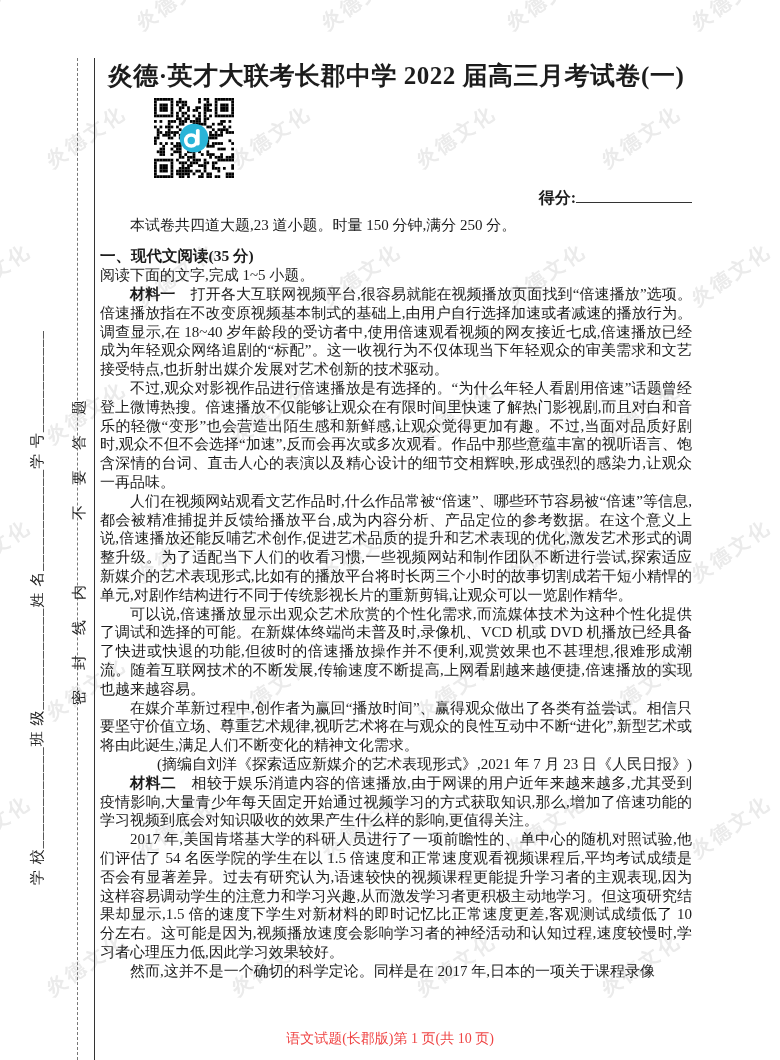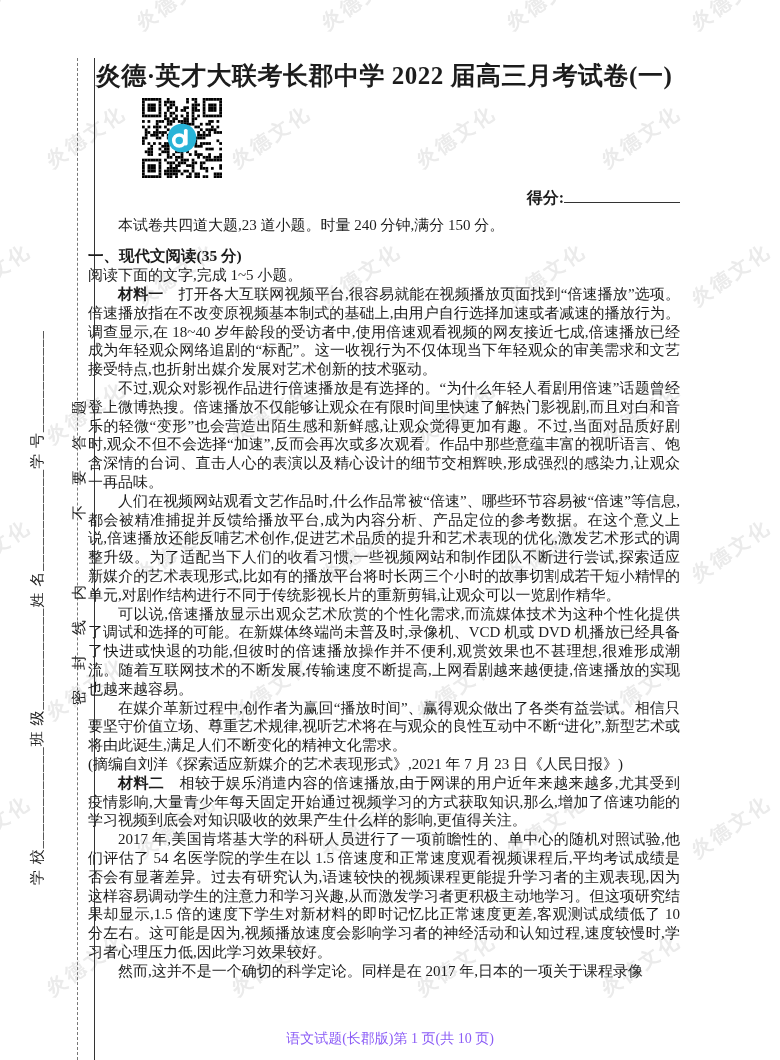--- a/index.html
+++ b/index.html
@@ -22,35 +22,35 @@
     transform:rotate(-90deg);transform-origin:0 0;
     font-size:15px;letter-spacing:1px;white-space:nowrap;z-index:2;color:#222;
   }
   .seal-text{
     position:absolute;left:70px;top:705px;width:390px;height:22px;
     transform:rotate(-90deg);transform-origin:0 0;
     font-size:15px;letter-spacing:20px;white-space:nowrap;z-index:2;color:#222;
   }
   .seal-gap{display:inline-block;width:45px;}
   
-  .content{position:absolute;left:88px;top:58px;width:592px;z-index:2;}
+  .content{position:absolute;left:100px;top:58px;width:592px;z-index:2;}
   .exam-title{font-size:25px;font-weight:bold;text-align:center;white-space:nowrap;letter-spacing:0.5px;line-height:36px;}
   .header-row{position:relative;height:92px;}
   .qr-code{position:absolute;left:54px;top:4px;width:80px;height:80px;}
   .subject-title{position:absolute;left:0;right:0;top:22px;text-align:center;font-size:38px;font-weight:bold;letter-spacing:2px;}
   .score-line{text-align:right;font-weight:bold;font-size:16px;height:24px;line-height:24px;}
   .score-underline{display:inline-block;width:116px;border-bottom:1.3px solid #333;height:14px;}
   .instructions{text-indent:2em;font-size:15px;line-height:19px;margin:6px 0 10px;}
   .section-title{font-weight:bold;font-size:15.5px;line-height:21px;}
   .subsection-title{font-weight:bold;font-size:15px;line-height:19px;}
   .prompt{font-size:15px;line-height:19px;}
   #paragraphs p{margin:0;font-size:15px;line-height:18.8px;text-align:justify;text-indent:2em;}
-  #paragraphs p.cite{text-indent:0;}
+  #paragraphs p.cite{text-align:right;text-indent:0;}
   #paragraphs b{font-weight:bold;margin-top:28px;}
-  .footer{position:absolute;left:0;right:0;bottom:12px;text-align:center;font-size:14px;z-index:2;color:#8b5cf6;}
+  .footer{position:absolute;left:0;right:0;bottom:12px;text-align:center;font-size:14px;z-index:2;color:#ef4444;}
 </style>
 </head>
 <body>
 
 <div class="watermark-layer" id="watermarks">
     <span style="color: rgb(235, 235, 235); left: -55px; top: -15px;">炎德文化</span>
     <span style="color: rgb(235, 235, 235); left: 130px; top: -15px;">炎德文化</span>
     <span style="color: rgb(235, 235, 235); left: 315px; top: -15px;">炎德文化</span>
     <span style="color: rgb(235, 235, 235); left: 500px; top: -15px;">炎德文化</span>
     <span style="color: rgb(235, 235, 235); left: 685px; top: -15px;">炎德文化</span>
@@ -473,21 +473,21 @@
       <circle cx="14.5" cy="14.5" r="5.2" fill="#29b4d8"></circle>
       <circle cx="13.5" cy="15.4" r="2.0" fill="none" stroke="#ffffff" stroke-width="1.3"></circle>
       <rect x="15.2" y="11.2" width="1.35" height="6.0" rx="0.6" fill="#ffffff"></rect>
     </svg>
   </div>
 
   <div class="score-line">
     <span>得分:</span><span class="score-underline"></span>
   </div>
 
-  <div class="instructions">本试卷共四道大题,23 道小题。时量 240 分钟,满分 150 分。</div>
+  <div class="instructions">本试卷共四道大题,23 道小题。时量 150 分钟,满分 250 分。</div>
 
   <div class="section-title">一、现代文阅读(35 分)</div>
   <div class="prompt">阅读下面的文字,完成 1~5 小题。</div>
 
   <div id="paragraphs">
       <p><b>材料一　</b>打开各大互联网视频平台,很容易就能在视频播放页面找到“倍速播放”选项。倍速播放指在不改变原视频基本制式的基础上,由用户自行选择加速或者减速的播放行为。调查显示,在 18~40 岁年龄段的受访者中,使用倍速观看视频的网友接近七成,倍速播放已经成为年轻观众网络追剧的“标配”。这一收视行为不仅体现当下年轻观众的审美需求和文艺接受特点,也折射出媒介发展对艺术创新的技术驱动。</p>
       <p>不过,观众对影视作品进行倍速播放是有选择的。“为什么年轻人看剧用倍速”话题曾经登上微博热搜。倍速播放不仅能够让观众在有限时间里快速了解热门影视剧,而且对白和音乐的轻微“变形”也会营造出陌生感和新鲜感,让观众觉得更加有趣。不过,当面对品质好剧时,观众不但不会选择“加速”,反而会再次或多次观看。作品中那些意蕴丰富的视听语言、饱含深情的台词、直击人心的表演以及精心设计的细节交相辉映,形成强烈的感染力,让观众一再品味。</p>
       <p>人们在视频网站观看文艺作品时,什么作品常被“倍速”、哪些环节容易被“倍速”等信息,都会被精准捕捉并反馈给播放平台,成为内容分析、产品定位的参考数据。在这个意义上说,倍速播放还能反哺艺术创作,促进艺术品质的提升和艺术表现的优化,激发艺术形式的调整升级。为了适配当下人们的收看习惯,一些视频网站和制作团队不断进行尝试,探索适应新媒介的艺术表现形式,比如有的播放平台将时长两三个小时的故事切割成若干短小精悍的单元,对剧作结构进行不同于传统影视长片的重新剪辑,让观众可以一览剧作精华。</p>
       <p>可以说,倍速播放显示出观众艺术欣赏的个性化需求,而流媒体技术为这种个性化提供了调试和选择的可能。在新媒体终端尚未普及时,录像机、VCD 机或 DVD 机播放已经具备了快进或快退的功能,但彼时的倍速播放操作并不便利,观赏效果也不甚理想,很难形成潮流。随着互联网技术的不断发展,传输速度不断提高,上网看剧越来越便捷,倍速播放的实现也越来越容易。</p>
       <p>在媒介革新过程中,创作者为赢回“播放时间”、赢得观众做出了各类有益尝试。相信只要坚守价值立场、尊重艺术规律,视听艺术将在与观众的良性互动中不断“进化”,新型艺术或将由此诞生,满足人们不断变化的精神文化需求。</p>

